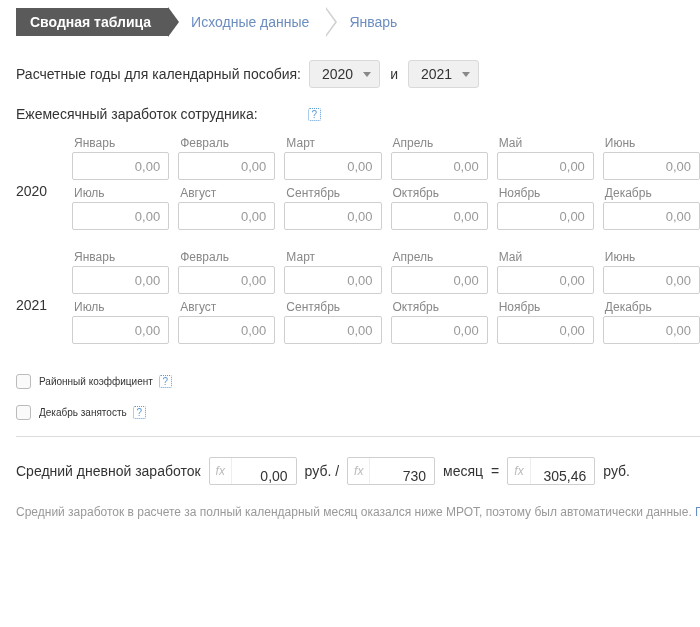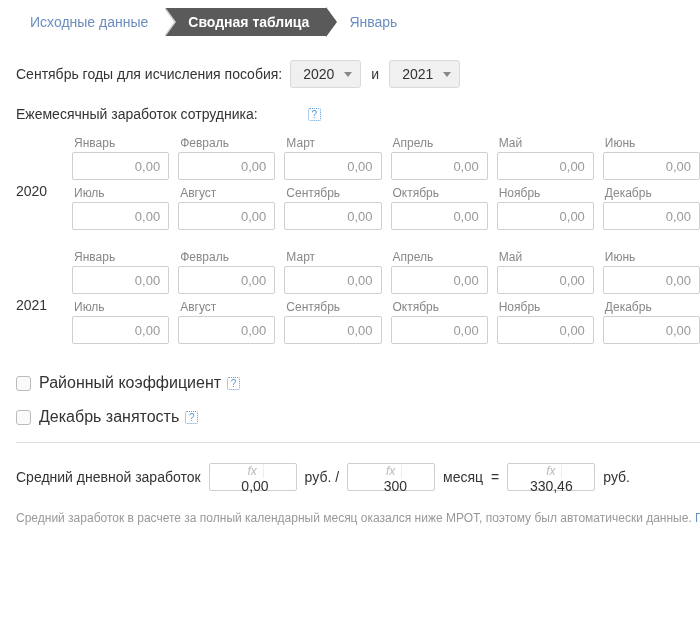--- a/index.html
+++ b/index.html
@@ -116,33 +116,32 @@
     
     .check-row { display: flex; align-items: center; margin: 0 0 16px 0; }
     .checkbox {
       width: 15px; height: 15px;
       border: 1px solid #bbb;
       border-radius: 3px;
       margin-right: 8px;
       background: #fafafa;
       cursor: pointer;
     }
-    .check-label { font-size: 16px; }
+    .check-label { font-size: 10px; }
     
     .divider { border: none; border-top: 1px solid #ddd; margin: 14px 0 20px 0; }
     
     .formula { display: flex; align-items: center; gap: 8px; font-size: 14px; flex-wrap: nowrap; }
     .fx-input {
-      display: inline-flex; align-items: center;
+      display: inline-flex; align-items: flex-end;
       border: 1px solid #cfcfcf;
       border-radius: 2px;
       height: 28px;
       background: #fff;
       min-width: 88px;
-      flex-direction: column;
     }
     .fx-input .fx {
       font-style: italic;
       color: #bbb;
       font-size: 12px;
       padding: 0 6px;
       border-right: 1px solid #eee;
       height: 100%;
       display: flex; align-items: center;
     }
@@ -158,27 +157,27 @@
       font-size: 12px;
       color: #999;
       white-space: nowrap;
     }
     .footnote .link { color: #6b8dbf; cursor: pointer; }
   </style>
 </head>
 <body>
 
 <div class="tabs">
+  <div class="tab active">Сводная таблица</div>
   <div class="tab">Исходные данные</div>
-  <div class="tab active">Сводная таблица</div>
   <div class="tab last">Январь</div>
 </div>
 
 <div class="row">
-  <span class="label">Сентябрь годы для исчисления пособия:</span>
+  <span class="label">Расчетные годы для календарный пособия:</span>
   <span class="select">
     <span>2020</span>
     <span class="chev"></span>
   </span>
   <span class="between">и</span>
   <span class="select">
     <span>2021</span>
     <span class="chev"></span>
   </span>
 </div>
@@ -247,26 +246,26 @@
 
 <div class="formula">
   <span style="">Средний дневной заработок</span>
   <span class="fx-input">
     <span class="fx">fx</span>
     <span class="val">0,00</span>
   </span>
   <span>руб. /</span>
   <span class="fx-input">
     <span class="fx">fx</span>
-    <span class="val">300</span>
+    <span class="val">730</span>
   </span>
   <span>месяц</span>
   <span>=</span>
   <span class="fx-input">
     <span class="fx">fx</span>
-    <span class="val">330,46</span>
+    <span class="val">305,46</span>
   </span>
   <span>руб.</span>
 </div>
 
 <div class="footnote">
   <span>Средний заработок в расчете за полный календарный месяц оказался ниже МРОТ, поэтому был автоматически данные. </span><span class="link">Подр</span>
 </div>
 
 </body></html>

